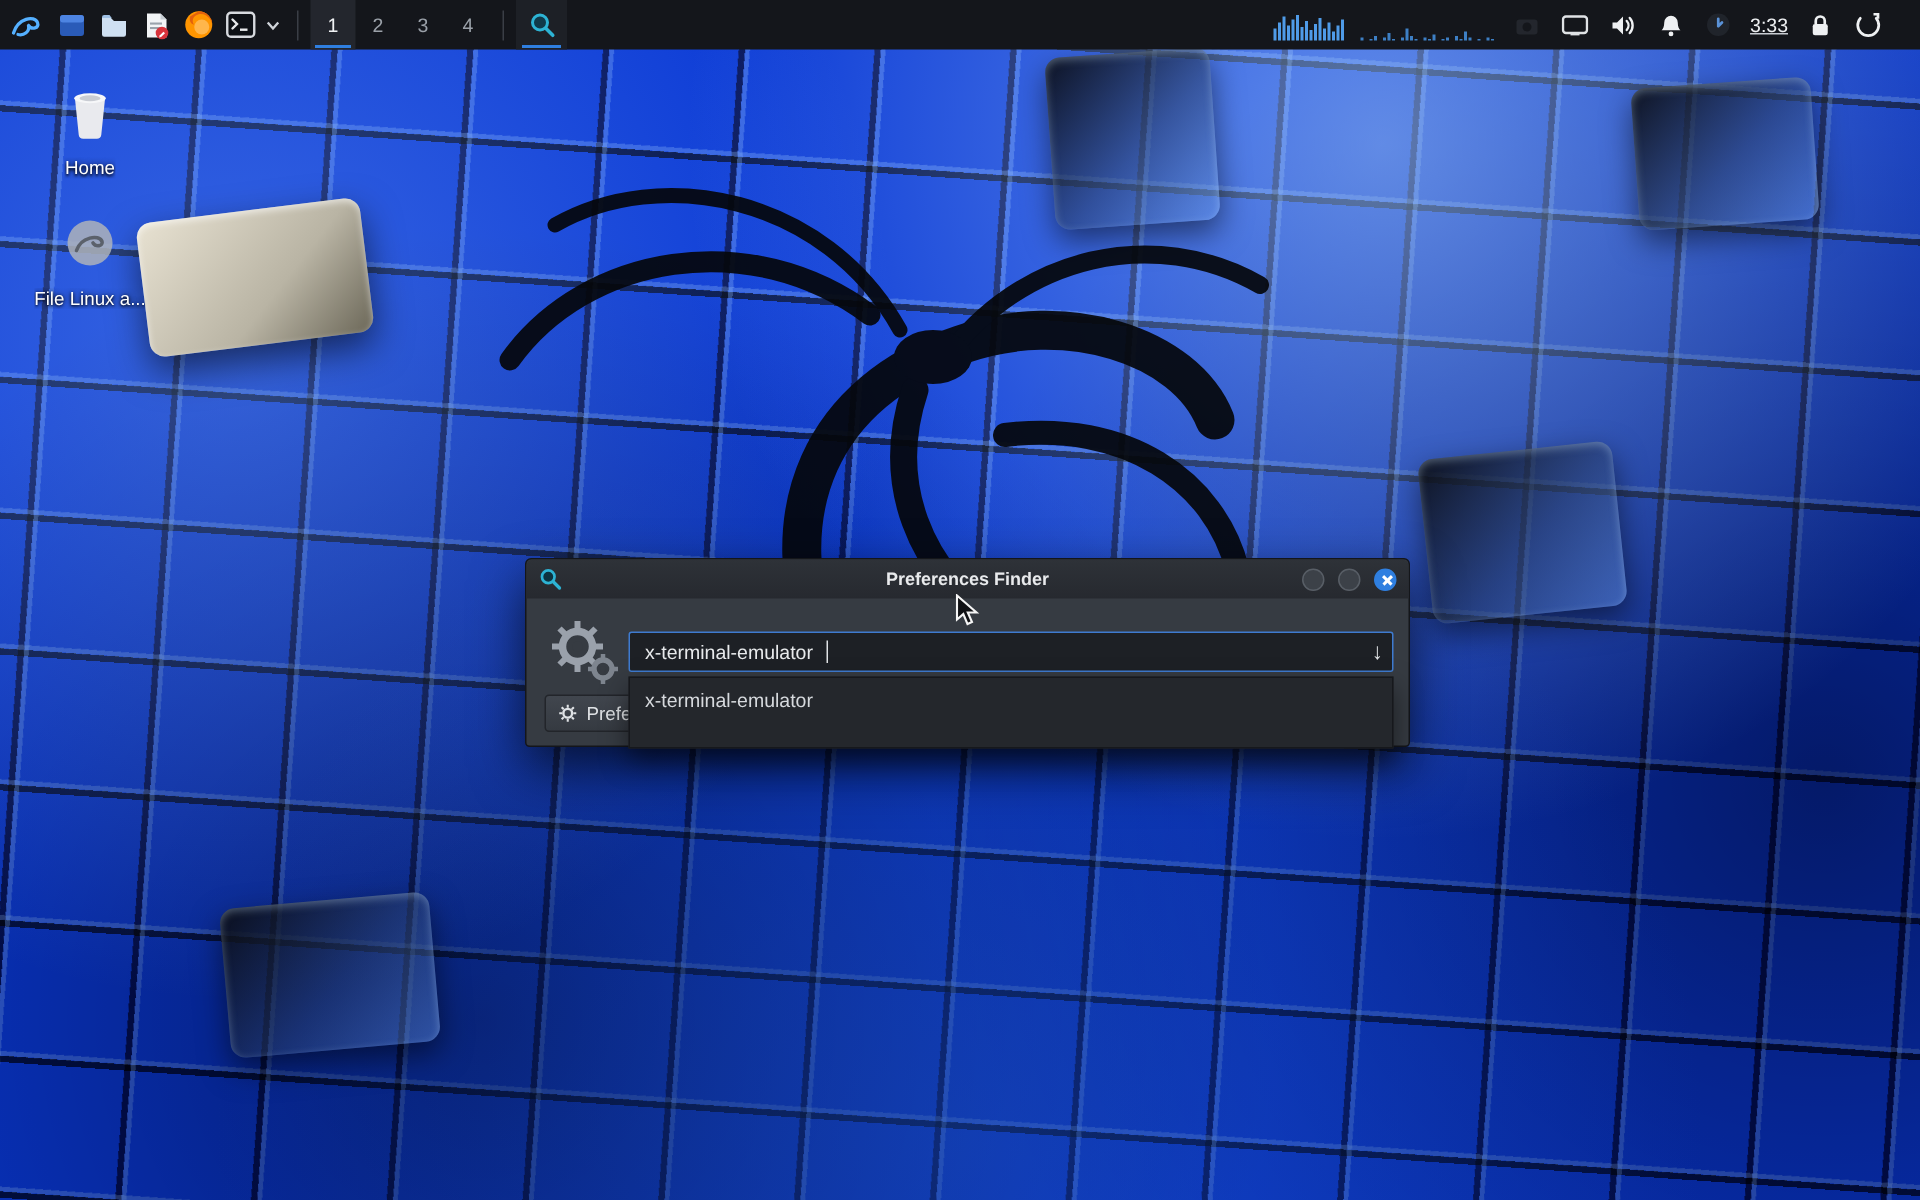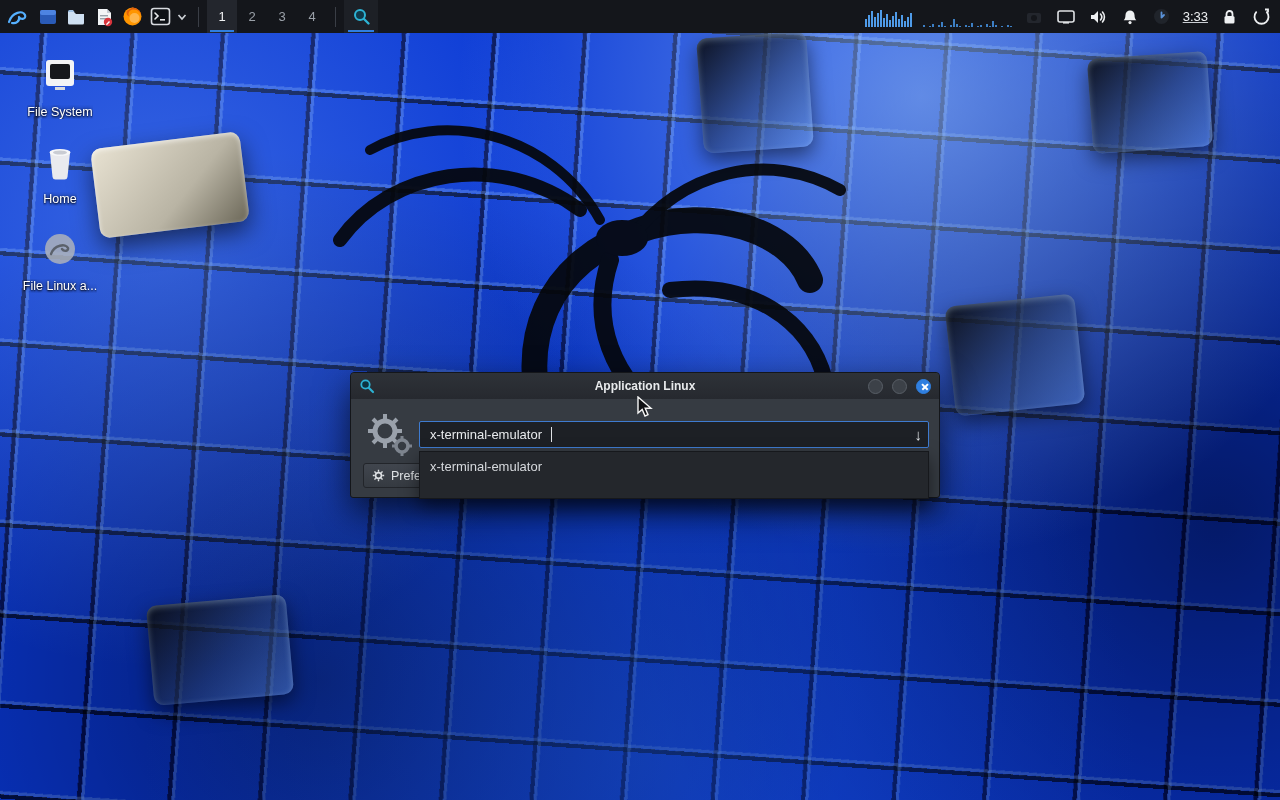--- a/index.html
+++ b/index.html
@@ -32,21 +32,21 @@
   }
   .glass-cube.beige { background:linear-gradient(135deg, #e8e2d2, #b9b4a4 60%, #6b6758);
     box-shadow: inset 0 2px 5px rgba(255,255,255,.6), 0 10px 24px rgba(0,0,0,.55); }
   .dragon { position:absolute; left:250px; top:90px; opacity:.92; }
 
   
   .panel { position:absolute; left:0; top:0; width:1280px; height:33px;
     background:#14161b; display:flex; align-items:center; color:#c8ccd2;
     font-size:13px; z-index:40; }
   .panel-left { display:flex; align-items:center; height:100%; }
-  .panel-right { margin-left:auto; display:flex; align-items:center; height:100%; gap:10px; padding-right:8px;text-decoration:underline; }
+  .panel-right { margin-left:auto; display:flex; align-items:center; height:100%; gap:10px; padding-right:24px;text-decoration:underline; }
   .launcher { width:28px; height:33px; display:flex; align-items:center; justify-content:center; cursor:pointer; }
   .sep { width:1px; height:20px; background:#3a3e46; margin:0 8px; }
   .ws { width:30px; height:33px; display:flex; align-items:center; justify-content:center;
     color:#9aa0a8; font-size:13px; cursor:pointer; position:relative; }
   .ws.active { color:#f0f2f4; background:#23262d; }
   .ws.active::after { content:""; position:absolute; left:3px; right:3px; bottom:1px; height:2px; background:#2f7fe0; }
   .task { width:34px; height:33px; display:flex; align-items:center; justify-content:center; position:relative; background:#1d2026; cursor:pointer; }
   .task::after { content:""; position:absolute; left:4px; right:4px; bottom:1px; height:2px; background:#2f7fe0; }
   .bars { display:flex; align-items:flex-end; height:20px; }
   .bars i { display:block; width:2px; margin-right:1px; background:#4f9be8; }
@@ -278,30 +278,20 @@
             <path d="M13.8 4.2 a7 7 0 1 1 -10.6 0" fill="none" stroke="#eef0f2" stroke-width="1.8" stroke-linecap="round"></path>
             <path d="M12 1.5 h3 v3" fill="none" stroke="#eef0f2" stroke-width="1.8"></path>
           </svg>
       </div>
     </div>
   </div>
 
   <div class="desktop-icons">
     <div class="desktop-icon">
       <div class="glyph">
-        <svg width="38" height="38" viewBox="0 0 38 38">
-            <rect x="5" y="4" width="28" height="26" rx="3" fill="#f3f4f6"></rect>
-            <rect x="9" y="8" width="20" height="15" rx="2" fill="#16181c"></rect>
-            <rect x="14" y="31" width="10" height="3" fill="#d7dadf"></rect>
-          </svg>
-      </div>
-      <div class="lbl">File System</div>
-    </div>
-    <div class="desktop-icon">
-      <div class="glyph">
         <svg width="36" height="38" viewBox="0 0 36 38">
             <path d="M8 10 h20 l-2.5 24 a3 3 0 0 1 -3 2.5 h-9 a3 3 0 0 1 -3 -2.5 Z" fill="#e9eaee"></path>
             <ellipse cx="18" cy="9.5" rx="10.5" ry="3.4" fill="#f6f7f9"></ellipse>
             <ellipse cx="18" cy="9.5" rx="7" ry="2" fill="#c9ccd3"></ellipse>
           </svg>
       </div>
       <div class="lbl">Home</div>
     </div>
     <div class="desktop-icon">
       <div class="glyph">
@@ -313,21 +303,21 @@
       <div class="lbl">File Linux a...</div>
     </div>
   </div>
 
   <div class="finder">
     <div class="titlebar">
       <svg width="16" height="16" viewBox="0 0 16 16">
         <circle cx="6.5" cy="6.5" r="4.2" fill="#0d3340" stroke="#2db3d4" stroke-width="1.8"></circle>
         <line x1="10" y1="10" x2="14" y2="14" stroke="#2db3d4" stroke-width="2.2" stroke-linecap="round"></line>
       </svg>
-      <div class="title">Application Linux</div>
+      <div class="title">Preferences Finder</div>
       <div class="winbtns">
         <div class="wbtn"></div>
         <div class="wbtn"></div>
         <div class="wbtn close"></div>
       </div>
     </div>
     <div class="finder-body">
       <svg class="big-gear" width="48" height="48" viewBox="0 0 48 48">
         <g stroke="#9aa1ab" fill="none">
           <circle cx="20" cy="22" r="10" stroke-width="5"></circle>

